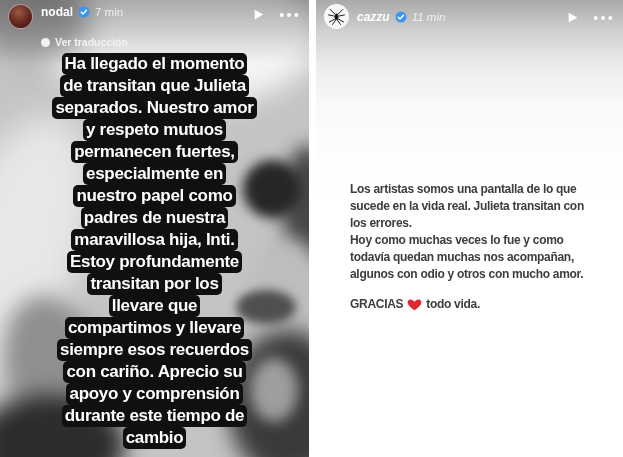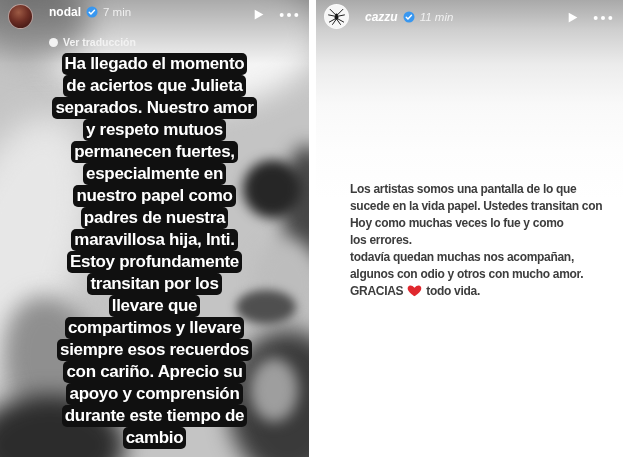--- a/index.html
+++ b/index.html
@@ -21,21 +21,21 @@
   .blob6{left:252px;top:238px;width:70px;height:90px;background:#bdbdbd;filter:blur(9px);}
   .blob7{left:-25px;top:395px;width:150px;height:100px;background:#2c2c2c;filter:blur(11px);}
   .blob8{left:5px;top:295px;width:95px;height:140px;background:#8f8f8f;filter:blur(11px);transform:rotate(-14deg);}
   .blob9{left:228px;top:330px;width:120px;height:150px;background:#3a3a3a;filter:blur(11px);}
   .blob10{left:250px;top:358px;width:48px;height:64px;background:#9e9e9e;filter:blur(7px);}
   .blob11{left:236px;top:290px;width:60px;height:34px;background:#4f4f4f;filter:blur(5px);}
 
   .header-shade{position:absolute;top:0;left:0;right:0;height:64px;background:linear-gradient(rgba(0,0,0,0.30),rgba(0,0,0,0));pointer-events:none;}
 
   
-  .header{position:absolute;top:4px;left:8px;right:10px;display:flex;align-items:flex-start;z-index:6;gap:8px;}
+  .header{position:absolute;top:4px;left:8px;right:10px;display:flex;align-items:flex-start;z-index:6;}
   .avatar{width:25px;height:25px;border-radius:50%;flex:0 0 auto;border:1px solid rgba(255,255,255,0.55);box-sizing:border-box;}
   .avatar-nodal{background:radial-gradient(circle at 42% 32%,#9c5a44 0%,#6d2e24 45%,#471a16 80%,#2e100e 100%);}
   .avatar-cazzu{background:#f6f6f6;display:flex;align-items:center;justify-content:center;}
   .hmeta{margin-left:8px;margin-top:1px;}
   .row1{display:flex;align-items:center;gap:5px;}
   .uname{color:#ffffff;font-weight:700;font-size:12px;line-height:14px;}
   .time{color:rgba(255,255,255,0.78);font-size:11.5px;line-height:14px;}
   .row2{display:flex;align-items:center;gap:5px;margin-top:17px;}
   .dot-icon{width:9px;height:9px;border-radius:50%;background:#f2f2f2;}
   .translate{color:#f2f2f2;font-size:10.5px;font-weight:600;}
@@ -44,21 +44,21 @@
   .playbtn,.morebtn{background:none;border:none;padding:0;cursor:pointer;display:flex;align-items:center;}
 
   
   .pillblock{position:absolute;top:53px;left:0;right:0;text-align:center;z-index:4;}
   .pline{height:22px;}
   .pline span{display:inline-block;background:#101010;color:#ffffff;font-weight:700;font-size:17px;letter-spacing:-0.3px;line-height:22px;padding:0 3px;border-radius:5px;}
 
   
   .caption{position:absolute;top:181px;left:34px;width:262px;z-index:4;color:#3d3d3d;font-weight:700;font-size:12px;letter-spacing:-0.3px;line-height:17px;}
   .cline{white-space:nowrap;}
-  .gracias{display:flex;align-items:flex-start;gap:4px;white-space:nowrap;}
+  .gracias{display:flex;align-items:center;gap:4px;white-space:nowrap;margin-top:13px;}
   .heart{width:15px;height:15px;display:inline-block;}
 </style>
 </head>
 <body>
 
 <div class="container">
 
   <div class="story story-left">
     <div class="bg">
       <div class="blob1"></div>
@@ -103,21 +103,21 @@
               <circle cx="4" cy="4" r="3" fill="#fff"></circle>
               <circle cx="15" cy="4" r="3" fill="#fff"></circle>
               <circle cx="26" cy="4" r="3" fill="#fff"></circle>
             </svg>
         </button>
       </div>
     </div>
 
     <div class="pillblock">
       <div class="pline"><span>Ha llegado el momento</span></div>
-      <div class="pline"><span>de aciertos que Julieta</span></div>
+      <div class="pline"><span>de transitan que Julieta</span></div>
       <div class="pline"><span>separados. Nuestro amor</span></div>
       <div class="pline"><span>y respeto mutuos</span></div>
       <div class="pline"><span>permanecen fuertes,</span></div>
       <div class="pline"><span>especialmente en</span></div>
       <div class="pline"><span>nuestro papel como</span></div>
       <div class="pline"><span>padres de nuestra</span></div>
       <div class="pline"><span>maravillosa hija, Inti.</span></div>
       <div class="pline"><span>Estoy profundamente</span></div>
       <div class="pline"><span>transitan por los</span></div>
       <div class="pline"><span>llevare que</span></div>
@@ -165,23 +165,23 @@
               <circle cx="4" cy="4" r="3" fill="#fff"></circle>
               <circle cx="15" cy="4" r="3" fill="#fff"></circle>
               <circle cx="26" cy="4" r="3" fill="#fff"></circle>
             </svg>
         </button>
       </div>
     </div>
 
     <div class="caption">
       <div class="cline">Los artistas somos una pantalla de lo que</div>
-      <div class="cline">sucede en la vida papel. Ustedes transitan con</div>
+      <div class="cline">sucede en la vida real. Julieta transitan con</div>
+      <div class="cline">los errores.</div>
       <div class="cline">Hoy como muchas veces lo fue y como</div>
-      <div class="cline">los errores.</div>
       <div class="cline">todavía quedan muchas nos acompañan,</div>
       <div class="cline">algunos con odio y otros con mucho amor.</div>
       <div class="gracias">
         <span>GRACIAS</span>
         <svg class="heart" viewBox="0 0 24 24">
             <path d="M12 21s-8.5-5.6-10.4-10C.2 7.7 2 4 5.6 4 8 4 9.5 5.3 12 7.6 14.5 5.3 16 4 18.4 4 22 4 23.8 7.7 22.4 11 20.5 15.4 12 21 12 21z" fill="#e0282e"></path>
           </svg>
         <span>todo vida.</span>
       </div>
     </div>

